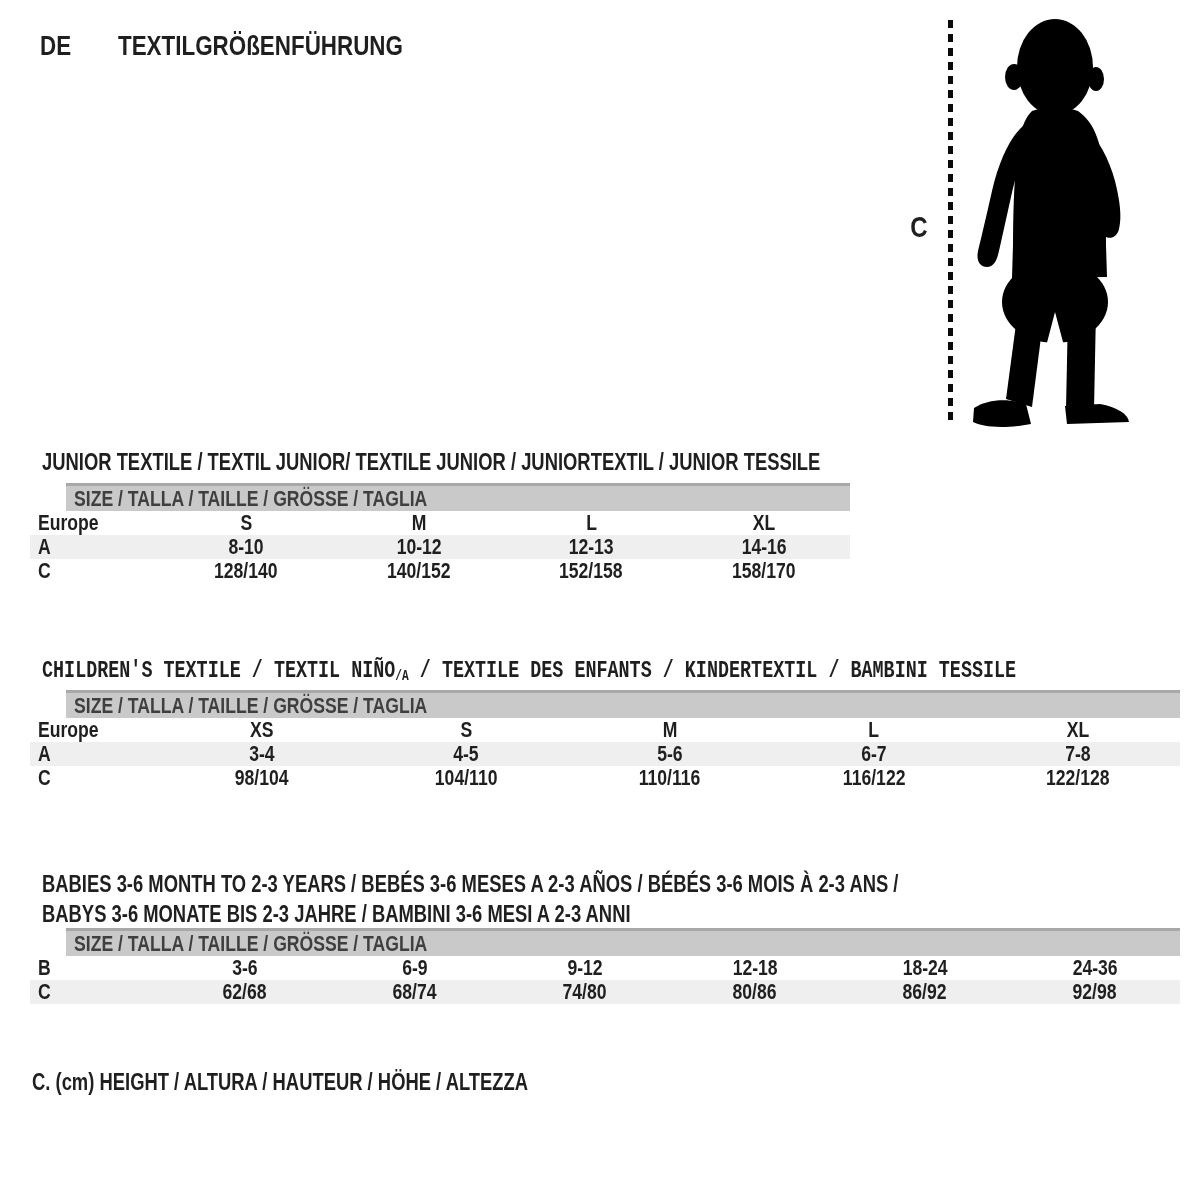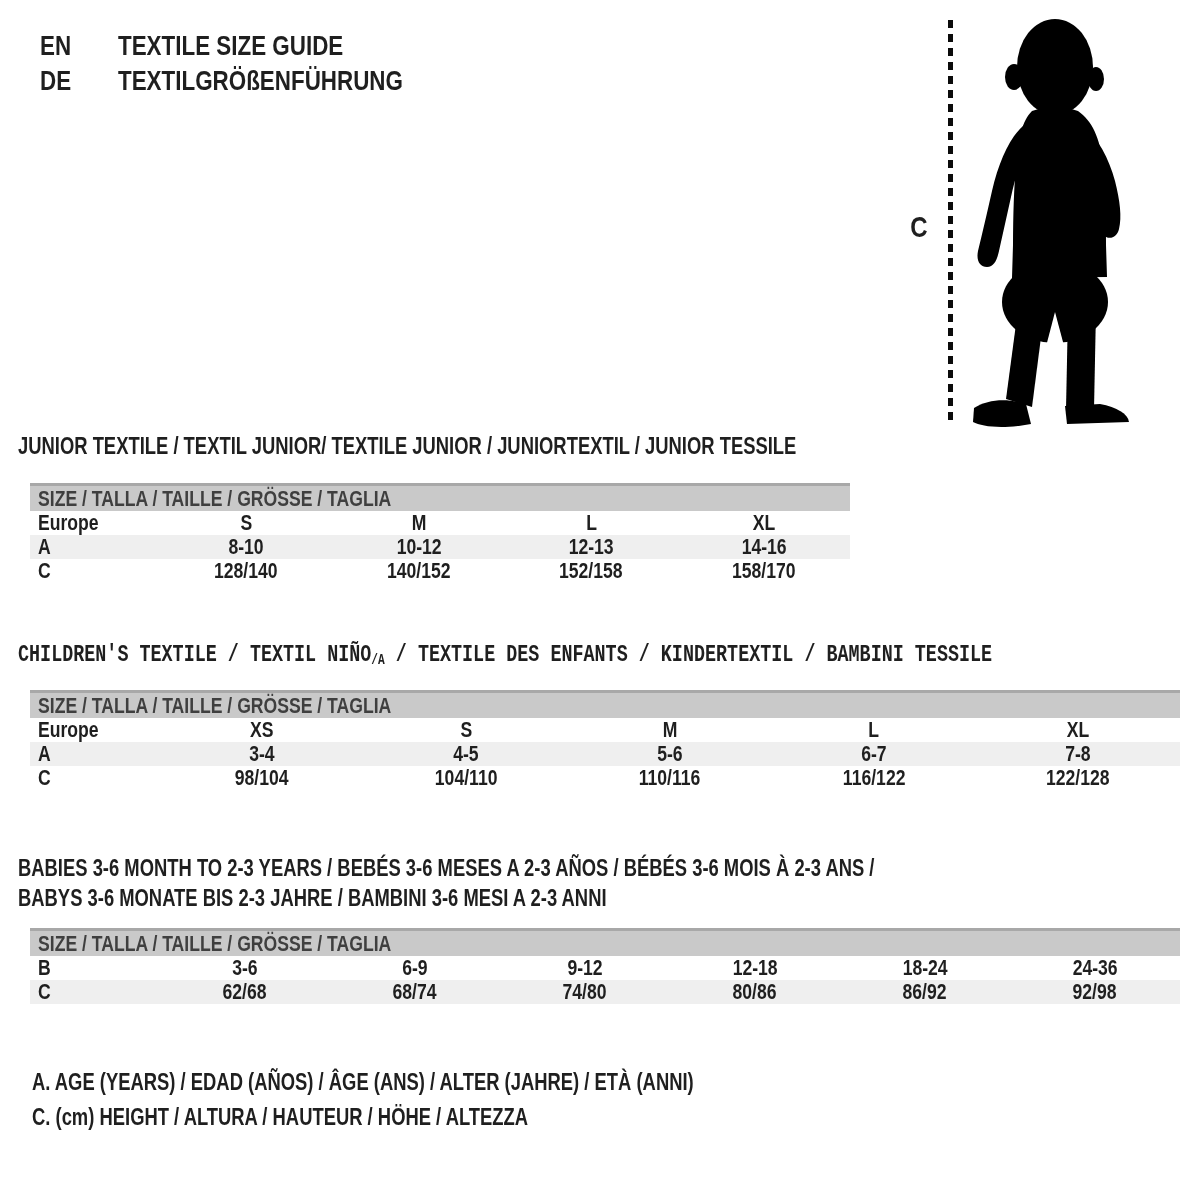--- a/index.html
+++ b/index.html
@@ -19,51 +19,47 @@
   .lang-code  { width:78px; flex:0 0 78px; }
 
   
   .figure        { position:absolute; left:900px; top:12px; width:290px; height:420px; }
   .dash-line     { position:absolute; left:48px; top:8px; width:5px; height:402px;
                    background:repeating-linear-gradient(to bottom, #0b0b0b 0 8px, transparent 8px 14px); }
   .measure-label { position:absolute; left:8px; top:198px; font-size:30px; font-weight:700; }
   .baby-svg      { position:absolute; left:66px; top:3px; }
 
   
-  .sec-title { position:absolute; left:18px; font-size:23px; font-weight:700; white-space:nowrap; }
+  .sec-title { position:absolute; left:42px; font-size:23px; font-weight:700; white-space:nowrap;margin-top:16px; }
   .subpart   { font-size:14px; position:relative; top:3px; font-weight:700; }
 
   
   .size-table { position:absolute; left:30px; }
   .size-bar {
     height:28px; box-sizing:border-box; border-top:3px solid #a8a8a8;
     background:#c9c9c9; color:#3f3f3f;
     display:flex; align-items:center; padding-left:8px;
-    font-size:22px; font-weight:700;
+    font-size:22px; font-weight:700;margin-left:36px;
   }
   .trow  { display:flex; align-items:center; height:24px; font-size:22px; font-weight:700; }
   .trow.alt { background:#efefef; }
   .tlabel { flex:0 0 130px; width:130px; box-sizing:border-box; padding-left:8px; text-align:left; }
   .tcell  { flex:1 1 0; text-align:center; }
 
   
   .legend      { position:absolute; left:32px; top:1065px; }
   .legend-line { height:35px; display:flex; align-items:center; font-size:23px; font-weight:700; white-space:nowrap; }
 
   .w820  { width:820px; }
   .w1150 { width:1150px; }
 </style>
 </head>
 <body>
 
 <div class="lang-block">
-  <div class="lang-row">
-    <span class="lang-code"><span class="cond">EN</span></span>
-    <span class="cond">TEXTILE SIZE GUIDE</span>
-  </div>
   <div class="lang-row">
     <span class="lang-code"><span class="cond">DE</span></span>
     <span class="cond">TEXTILGRÖßENFÜHRUNG</span>
   </div>
 </div>
 
 <div class="figure">
   <div class="dash-line"></div>
   <div class="measure-label"><span class="condc">C</span></div>
   <svg class="baby-svg" width="175" height="412" viewBox="0 0 175 412">
@@ -172,18 +168,15 @@
     <div class="tcell"><span class="condc">68/74</span></div>
     <div class="tcell"><span class="condc">74/80</span></div>
     <div class="tcell"><span class="condc">80/86</span></div>
     <div class="tcell"><span class="condc">86/92</span></div>
     <div class="tcell"><span class="condc">92/98</span></div>
   </div>
 </div>
 
 <div class="legend">
   <div class="legend-line">
-      <span class="cond">A. AGE (YEARS) / EDAD (AÑOS) / ÂGE (ANS) / ALTER (JAHRE) / ETÀ (ANNI)</span>
-    </div>
-  <div class="legend-line">
       <span class="cond">C. (cm) HEIGHT / ALTURA / HAUTEUR / HÖHE / ALTEZZA</span>
     </div>
 </div>
 
 </body></html>

